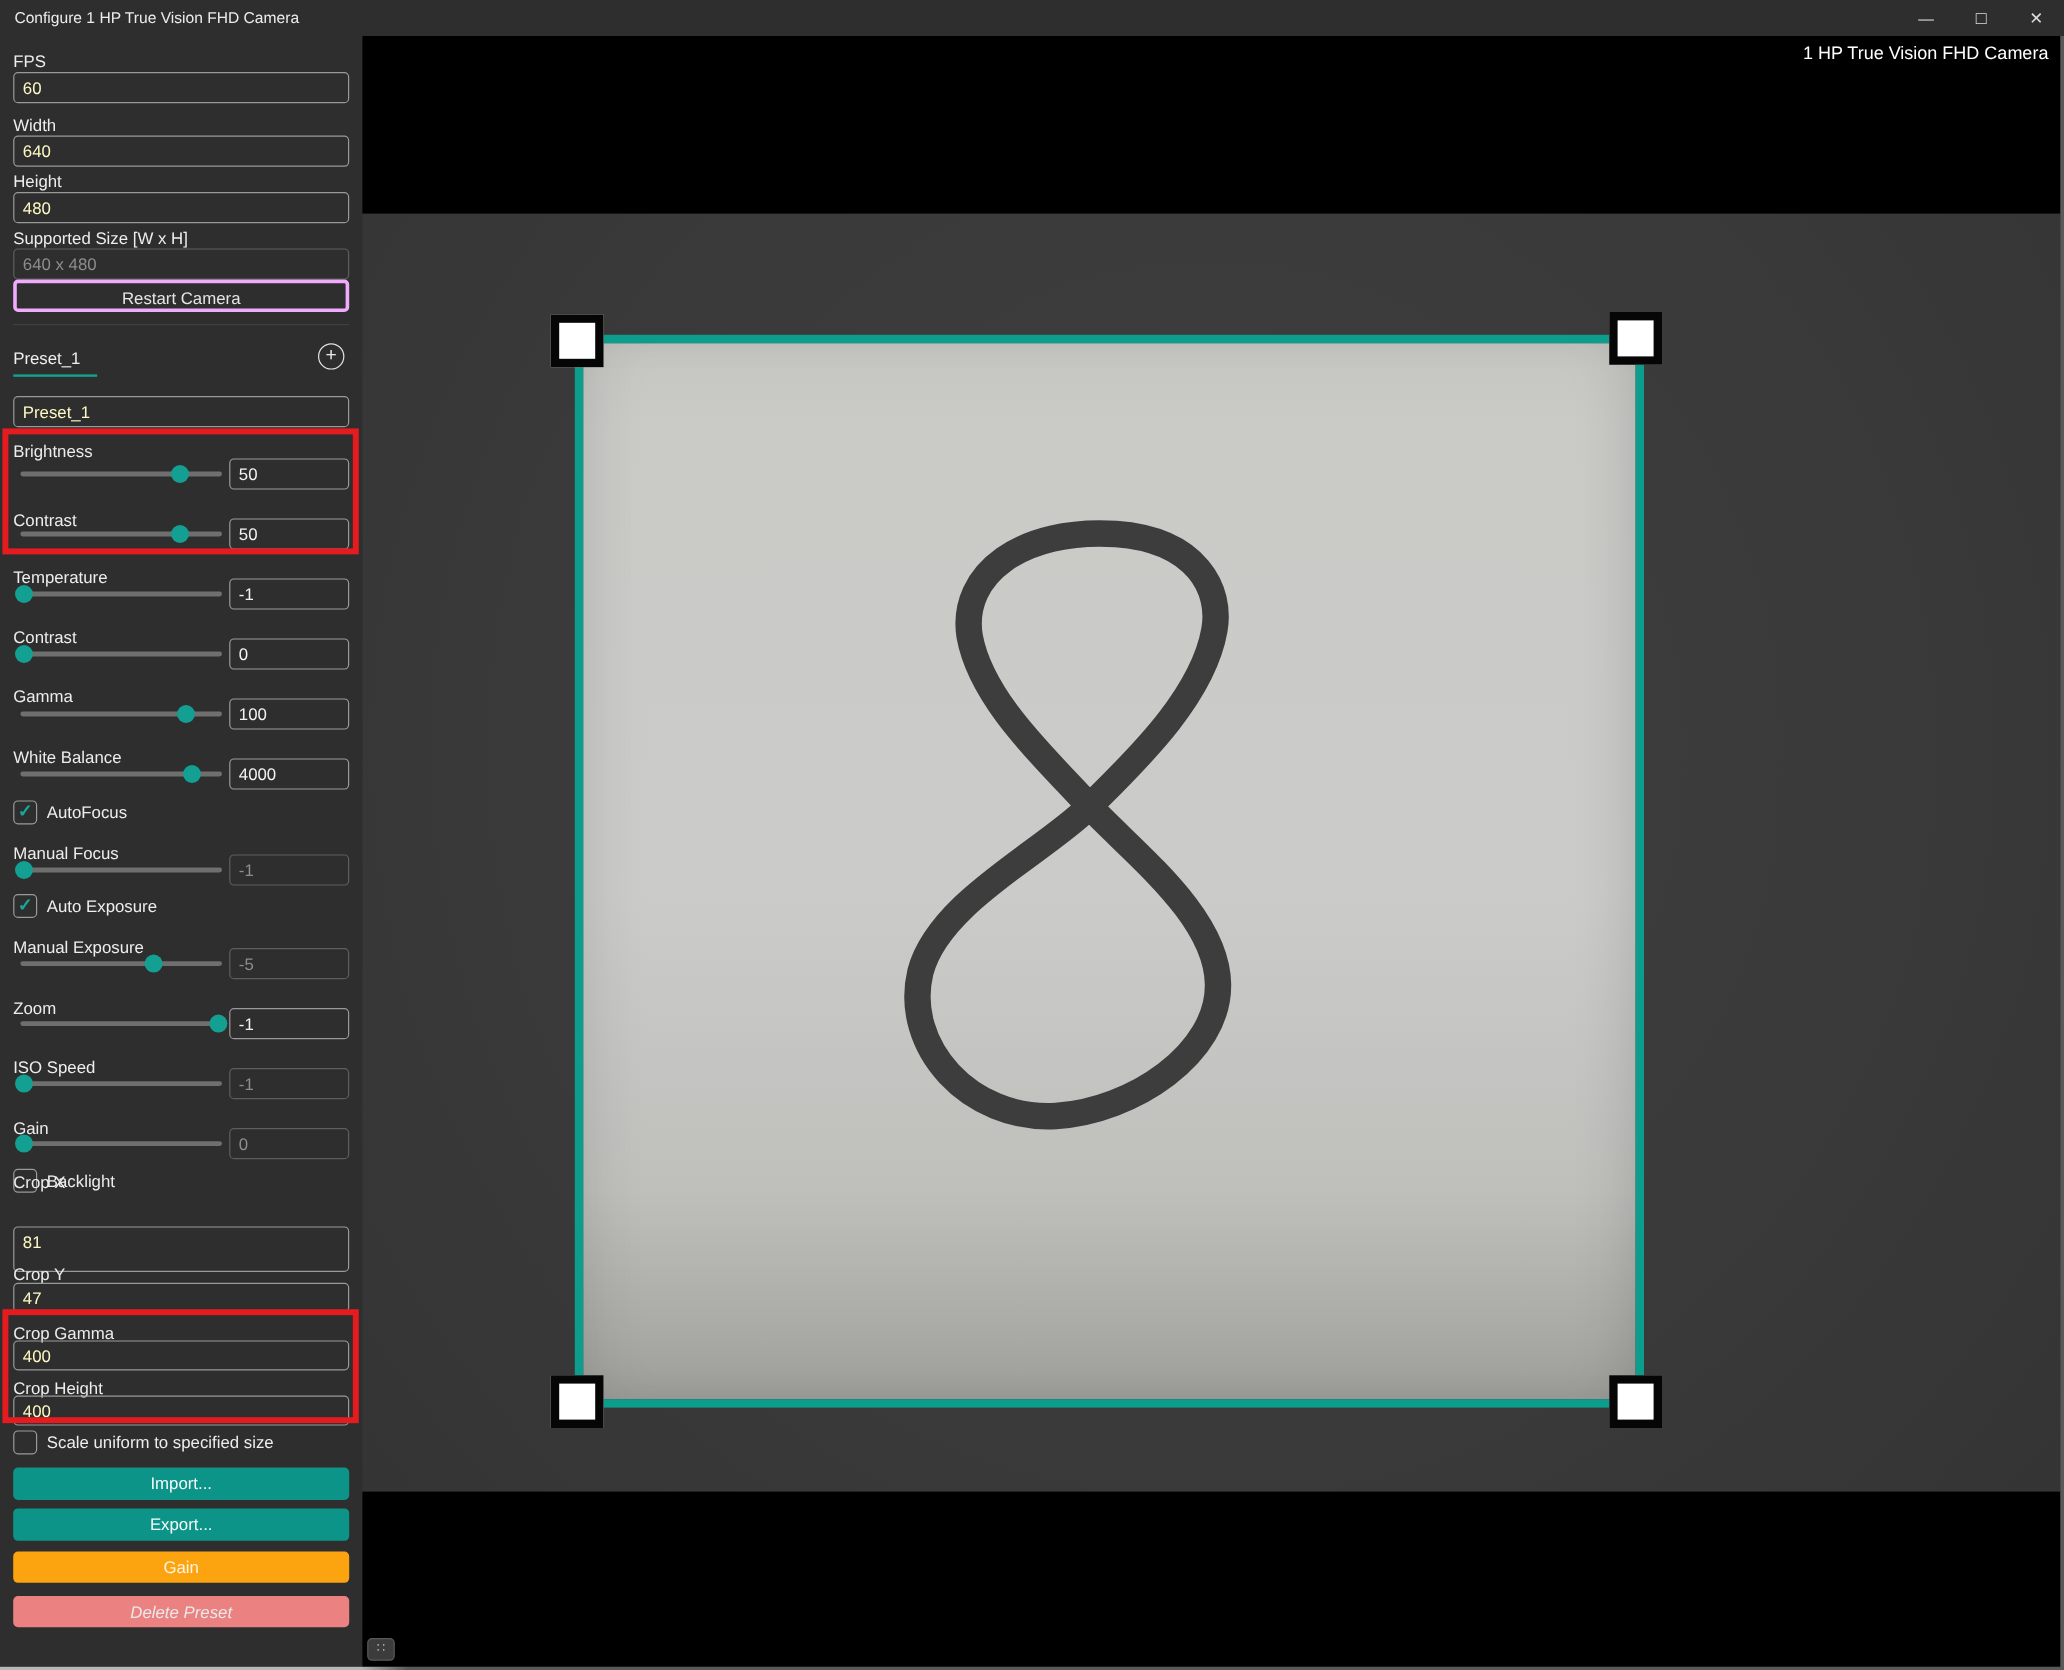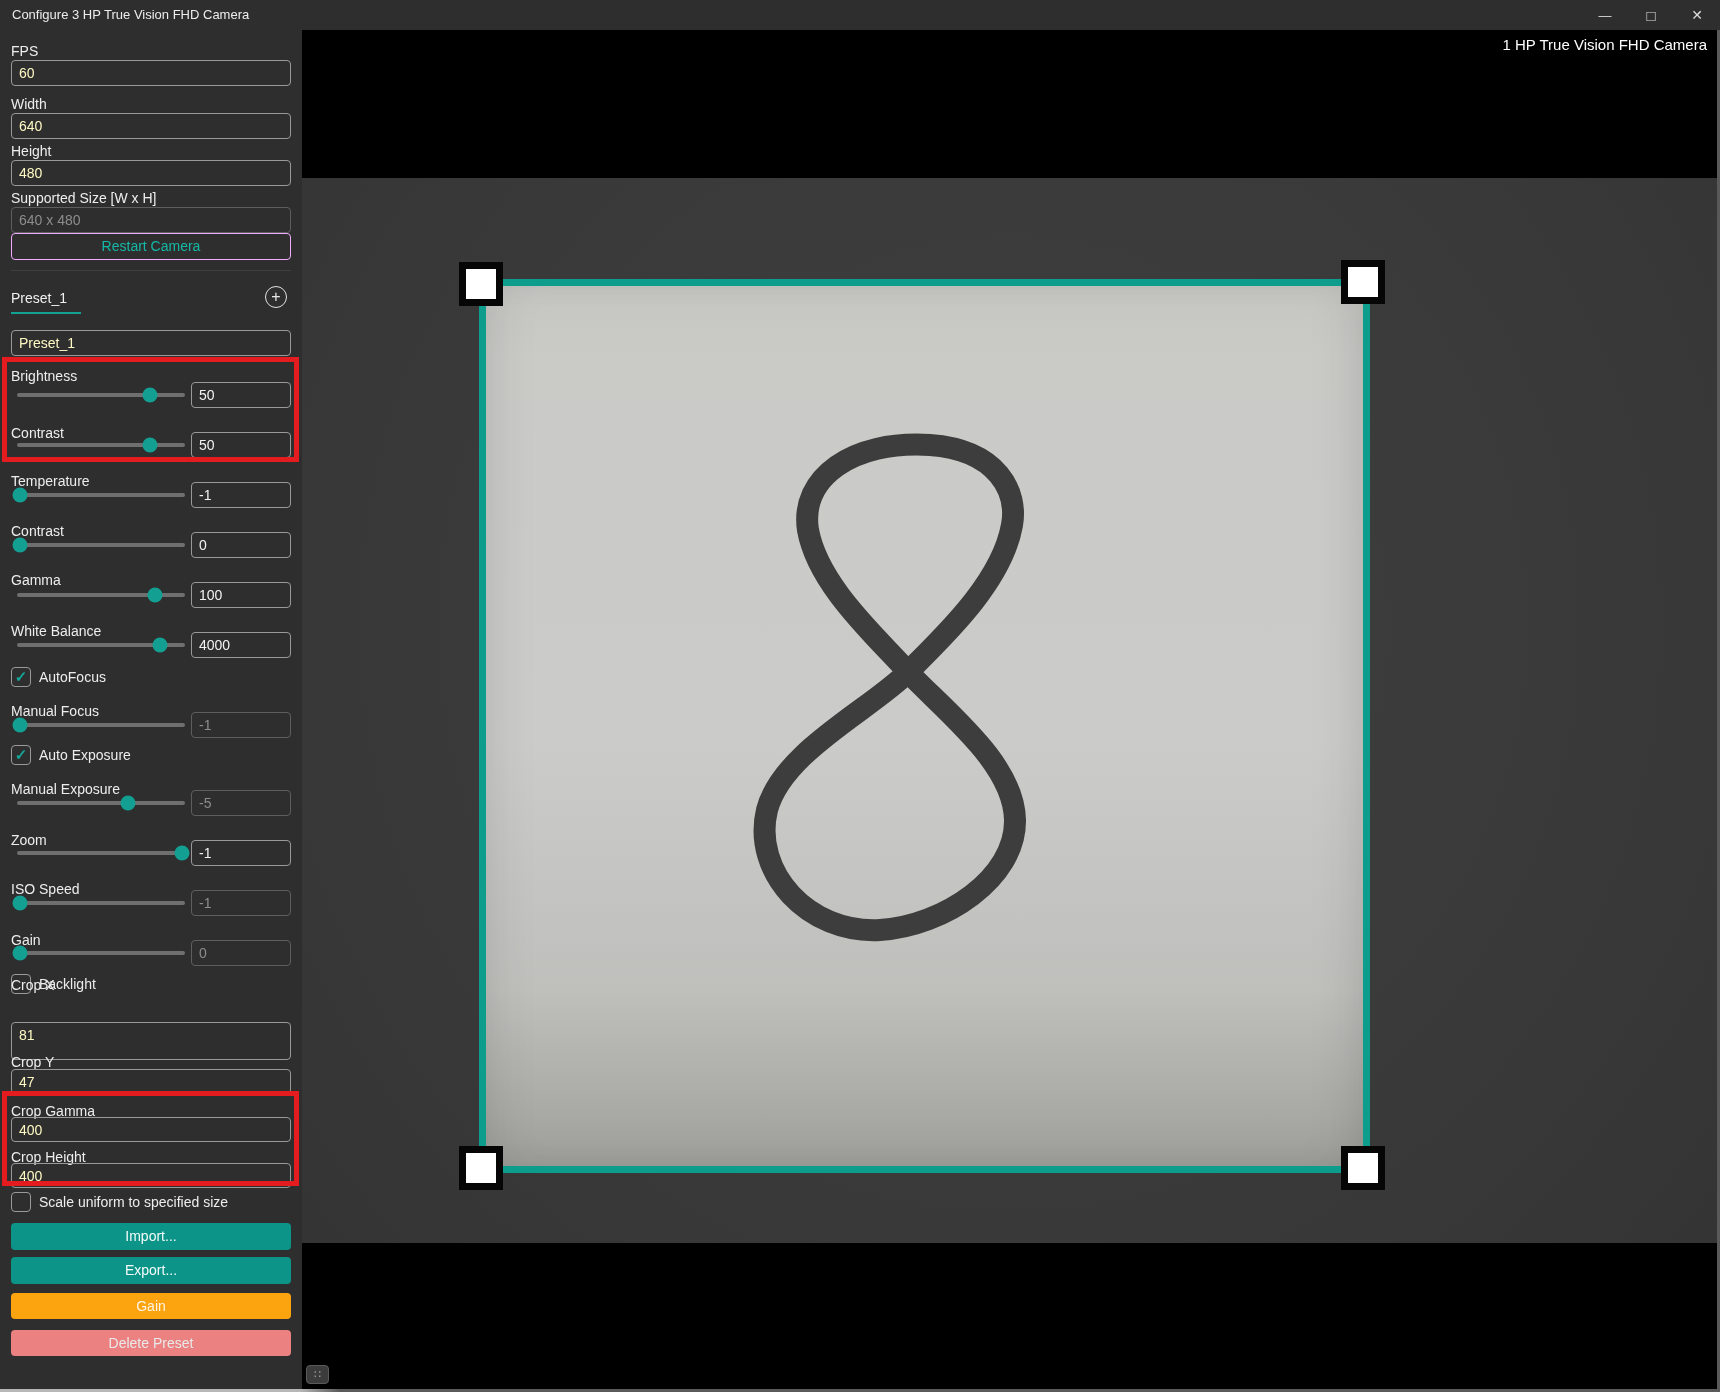--- a/index.html
+++ b/index.html
@@ -14,22 +14,22 @@
   .winbtn.max { font-size:15px; }
   .winbtn.close { font-size:14px; }
 
   
   #sidebar { position:absolute; left:0; top:30px; width:302px; height:1359px; background:#2e2e2e; }
   .abs { position:absolute; left:11px; width:280px; }
   .lbl { font-size:14px; color:#ededed; height:16px; line-height:16px; white-space:nowrap; }
   .tinput { height:26px; border:1px solid #999; border-radius:4px; background:transparent;
             color:#fef9c3; font-size:14px; line-height:24px; padding-left:7px; }
   .tinput.dis { border-color:#5e5e5e; color:#8d8d8d; }
-  .wbtn { height:27px; border:1px solid #f0abfc; border-radius:4px; background:transparent;
-          color:#14b8a6; font-size:14px; text-align:center; line-height:25px; }
+  .wbtn { height:27px; border:3px solid #f0abfc; border-radius:4px; background:transparent;
+          color:#e5e5e5; font-size:14px; text-align:center; line-height:25px; }
   .sep { height:1px; background:#404040; }
 
   
   .tabtxt { font-size:14px; color:#f0f0f0; }
   .tabline { position:absolute; left:11px; width:70px; height:2px; background:#12a192; }
   .addbtn { position:absolute; left:265px; width:22px; height:22px; border:1.5px solid #e2e2e2;
             border-radius:50%; color:#e8e8e8; font-size:16px; line-height:19px; text-align:center; }
 
   
   .srow { position:absolute; left:11px; width:280px; height:26px; }
@@ -44,21 +44,21 @@
   .cbrow { position:absolute; left:11px; width:280px; height:21px; display:flex; align-items:center; }
   .cbox { width:20px; height:20px; border:1.5px solid #9a9a9a; border-radius:4px; display:flex;
           align-items:center; justify-content:center; }
   .tick { color:#14a79a; font-size:15px; font-weight:bold; line-height:1; }
   .cblbl { margin-left:8px; font-size:14px; color:#ededed; }
 
   
   .solid { height:27px; border:none; border-radius:4px; font-size:14px; text-align:center; line-height:27px; }
   .teal { background:#0d9488; color:#f4fbfa; }
   .orange { background:#fca40f; color:rgba(255,255,255,0.88); }
-  .salmon { background:#ec8181; color:#e9e9e9; }
+  .salmon { background:#ec8181; color:#e9e9e9;font-style:italic; }
 
   
   .redbox { position:absolute; left:2px; width:297px; border:5px solid #e41b1f; z-index:6; pointer-events:none; }
 
   
   #video { position:absolute; left:302px; top:30px; width:1415px; height:1323px;
            background:radial-gradient(ellipse at 50% 45%, #3f3f3f 0%, #3a3a3a 55%, #333 100%); }
   .letterbox { position:absolute; left:0; width:100%; background:#000; }
   #lb-top { top:0; height:148px; }
   #lb-bottom { top:1213px; height:146px; }
@@ -78,21 +78,21 @@
 
   
   #edge-bottom { position:absolute; left:0; bottom:0; width:1720px; height:3px;
                  background:linear-gradient(to right,#b7b7b7 0,#b7b7b7 300px,#595959 340px,#595959 100%); }
   #edge-right { position:absolute; right:0; top:30px; bottom:0; width:3px; background:#595959; }
 </style>
 </head>
 <body>
 
 <div id="titlebar">
-  <span class="title">Configure 3 HP True Vision FHD Camera</span>
+  <span class="title">Configure 1 HP True Vision FHD Camera</span>
   <div class="winbtns">
     <div class="winbtn">—</div>
     <div class="winbtn max">□</div>
     <div class="winbtn close">✕</div>
   </div>
 </div>
 
 <div id="sidebar">
 
   <div class="abs lbl" style="top:13px">FPS</div>

